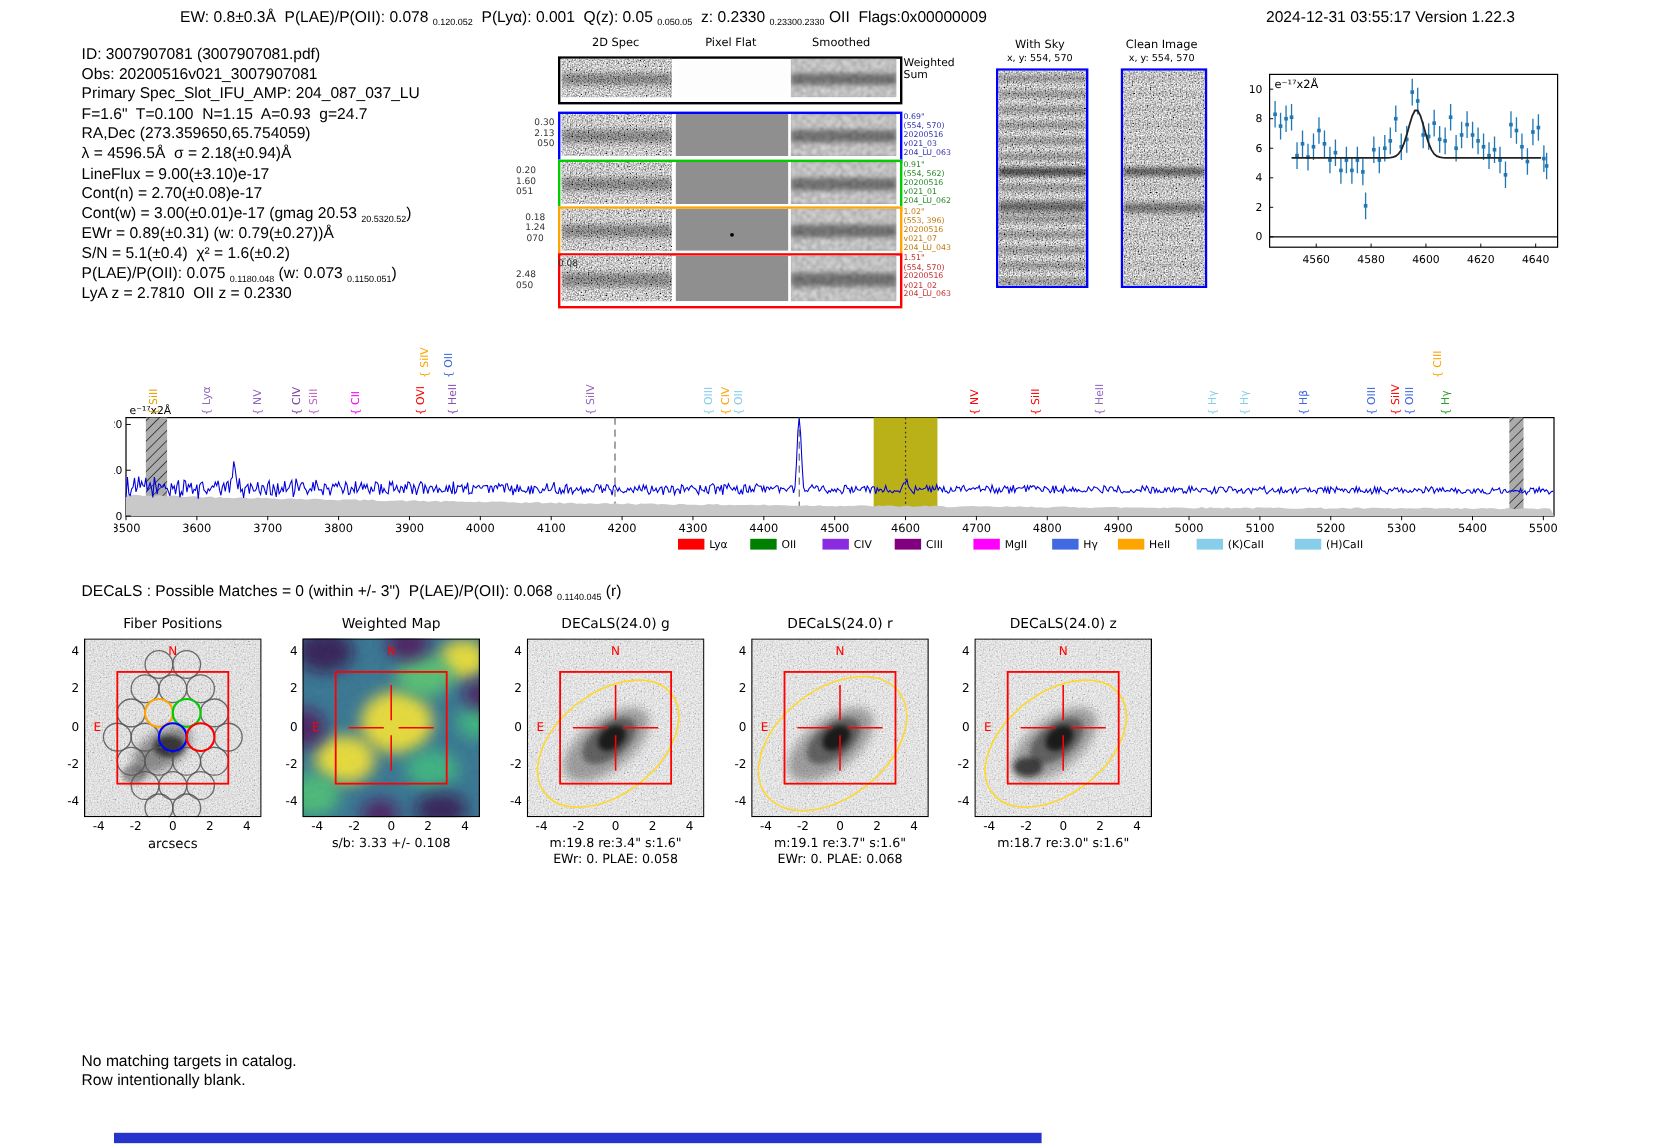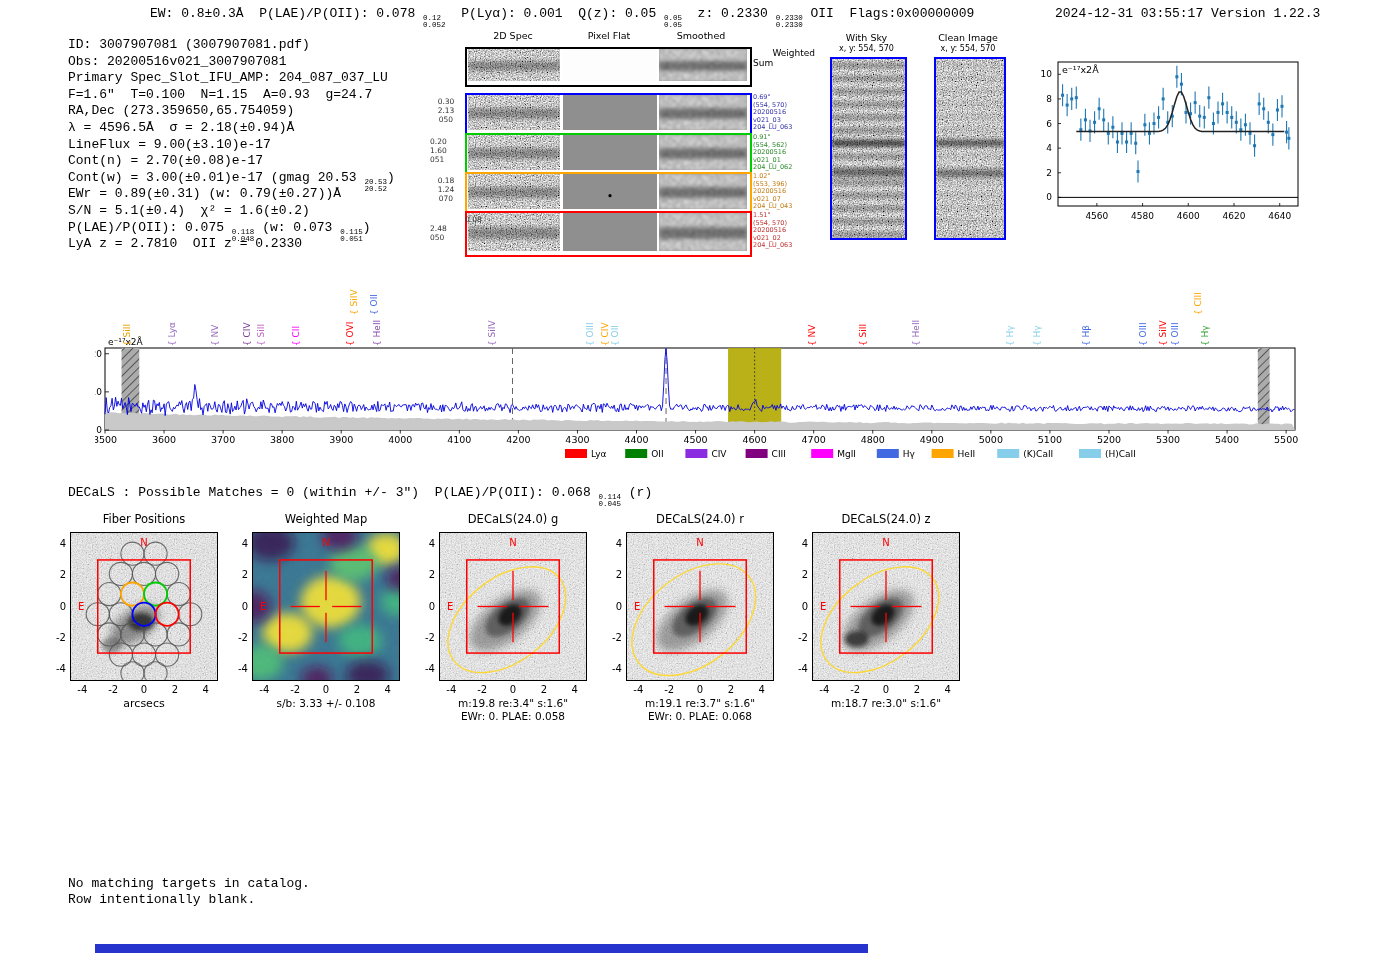--- a/index.html
+++ b/index.html
@@ -1,20 +1,20 @@
 <!DOCTYPE html>
 <html><head>
 <meta charset="utf-8">
 <style>
   html,body{margin:0;padding:0;background:#fff;}
   .page{position:relative;width:1400px;height:953px;background:#ffffff;overflow:hidden;
         font-family:"DejaVu Sans","Liberation Sans",sans-serif;color:#000;}
-  .mono{font-family:Liberation Mono, monospace;}
+  .mono{font-family:Liberation Sans, sans-serif;}
   .abs{position:absolute;}
-  .frac{display:inline-flex;flex-direction:column;vertical-align:-3px;line-height:7px;font-size:7.5px;}
+  .frac{display:inline-flex;flex-direction:row;vertical-align:-3px;line-height:7px;font-size:7.5px;}
   .frac span{display:block;}
   .richline{white-space:pre;}
   svg{display:block;}
 </style>
 </head>
 <body>
 
 <div class="page">
 
   <svg width="0" height="0" style="position:absolute" aria-hidden="true">
@@ -90,39 +90,39 @@
         <svg width="94" height="32" style="position: absolute; left: 96px; top: 0px;">
           <rect x="0" y="0" width="94" height="32" fill="#fdfdfd"></rect>
         </svg>
         <svg width="88" height="32" style="position: absolute; left: 192px; top: 0px;">
           <rect x="0" y="0" width="88" height="32" fill="#9a9a9a"></rect>
           <rect x="0" y="0" width="88" height="32" filter="url(#f-noiseb)" opacity="0.95"></rect>
           <rect x="0" y="12.16" width="88" height="9.6" fill="#000" opacity="0.42" filter="url(#f-b2)"></rect>
         </svg>
       </div>
       <div style="position: absolute; left: 753px; top: 48px; width: 62px; font-size: 9px; line-height: 10px; color: rgb(0, 0, 0);">
-        <div style="position: relative; text-align: right;">Weighted</div>
+        <div style="position: relative;">Weighted</div>
         <div style="position: relative;">Sum</div>
       </div>
       <div style="position: absolute; left: 465px; top: 93px; width: 283px; height: 39px; border: 2px solid rgb(0, 0, 255); background: rgb(255, 255, 255);">
         <svg width="92" height="35" style="position: absolute; left: 1px; top: 0px;">
           <rect x="0" y="0" width="92" height="35" fill="#9a9a9a"></rect>
           <rect x="0" y="0" width="92" height="35" filter="url(#f-noise)" opacity="0.95"></rect>
           <rect x="0" y="13.3" width="92" height="10.5" fill="#000" opacity="0.32" filter="url(#f-b2)"></rect>
         </svg>
         <svg width="94" height="35" style="position: absolute; left: 96px; top: 0px;">
           <rect x="0" y="0" width="94" height="35" fill="#8f8f8f"></rect>
         </svg>
         <svg width="88" height="35" style="position: absolute; left: 192px; top: 0px;">
           <rect x="0" y="0" width="88" height="35" fill="#9a9a9a"></rect>
           <rect x="0" y="0" width="88" height="35" filter="url(#f-noiseb)" opacity="0.95"></rect>
           <rect x="0" y="13.3" width="88" height="10.5" fill="#000" opacity="0.42" filter="url(#f-b2)"></rect>
         </svg>
       </div>
-      <div style="position: absolute; left: 430px; top: 97px; width: 32px; text-align: center; font-size: 7.5px; line-height: 9px; color: rgb(51, 51, 51);">
+      <div style="position: absolute; left: 430px; top: 97px; width: 32px; text-align: right; font-size: 7.5px; line-height: 9px; color: rgb(51, 51, 51);">
         <div style="position: relative;">0.30</div>
         <div style="position: relative;">2.13</div>
         <div style="position: relative;">050</div>
       </div>
       <div style="position: absolute; left: 753px; top: 94px; width: 62px; font-size: 6.5px; line-height: 7.6px; color: rgb(51, 51, 170);">
         <div style="position: relative;">0.69"</div>
         <div style="position: relative;">(554, 570)</div>
         <div style="position: relative;">20200516</div>
         <div style="position: relative;">v021_03</div>
         <div style="position: relative;">204_LU_063</div>

